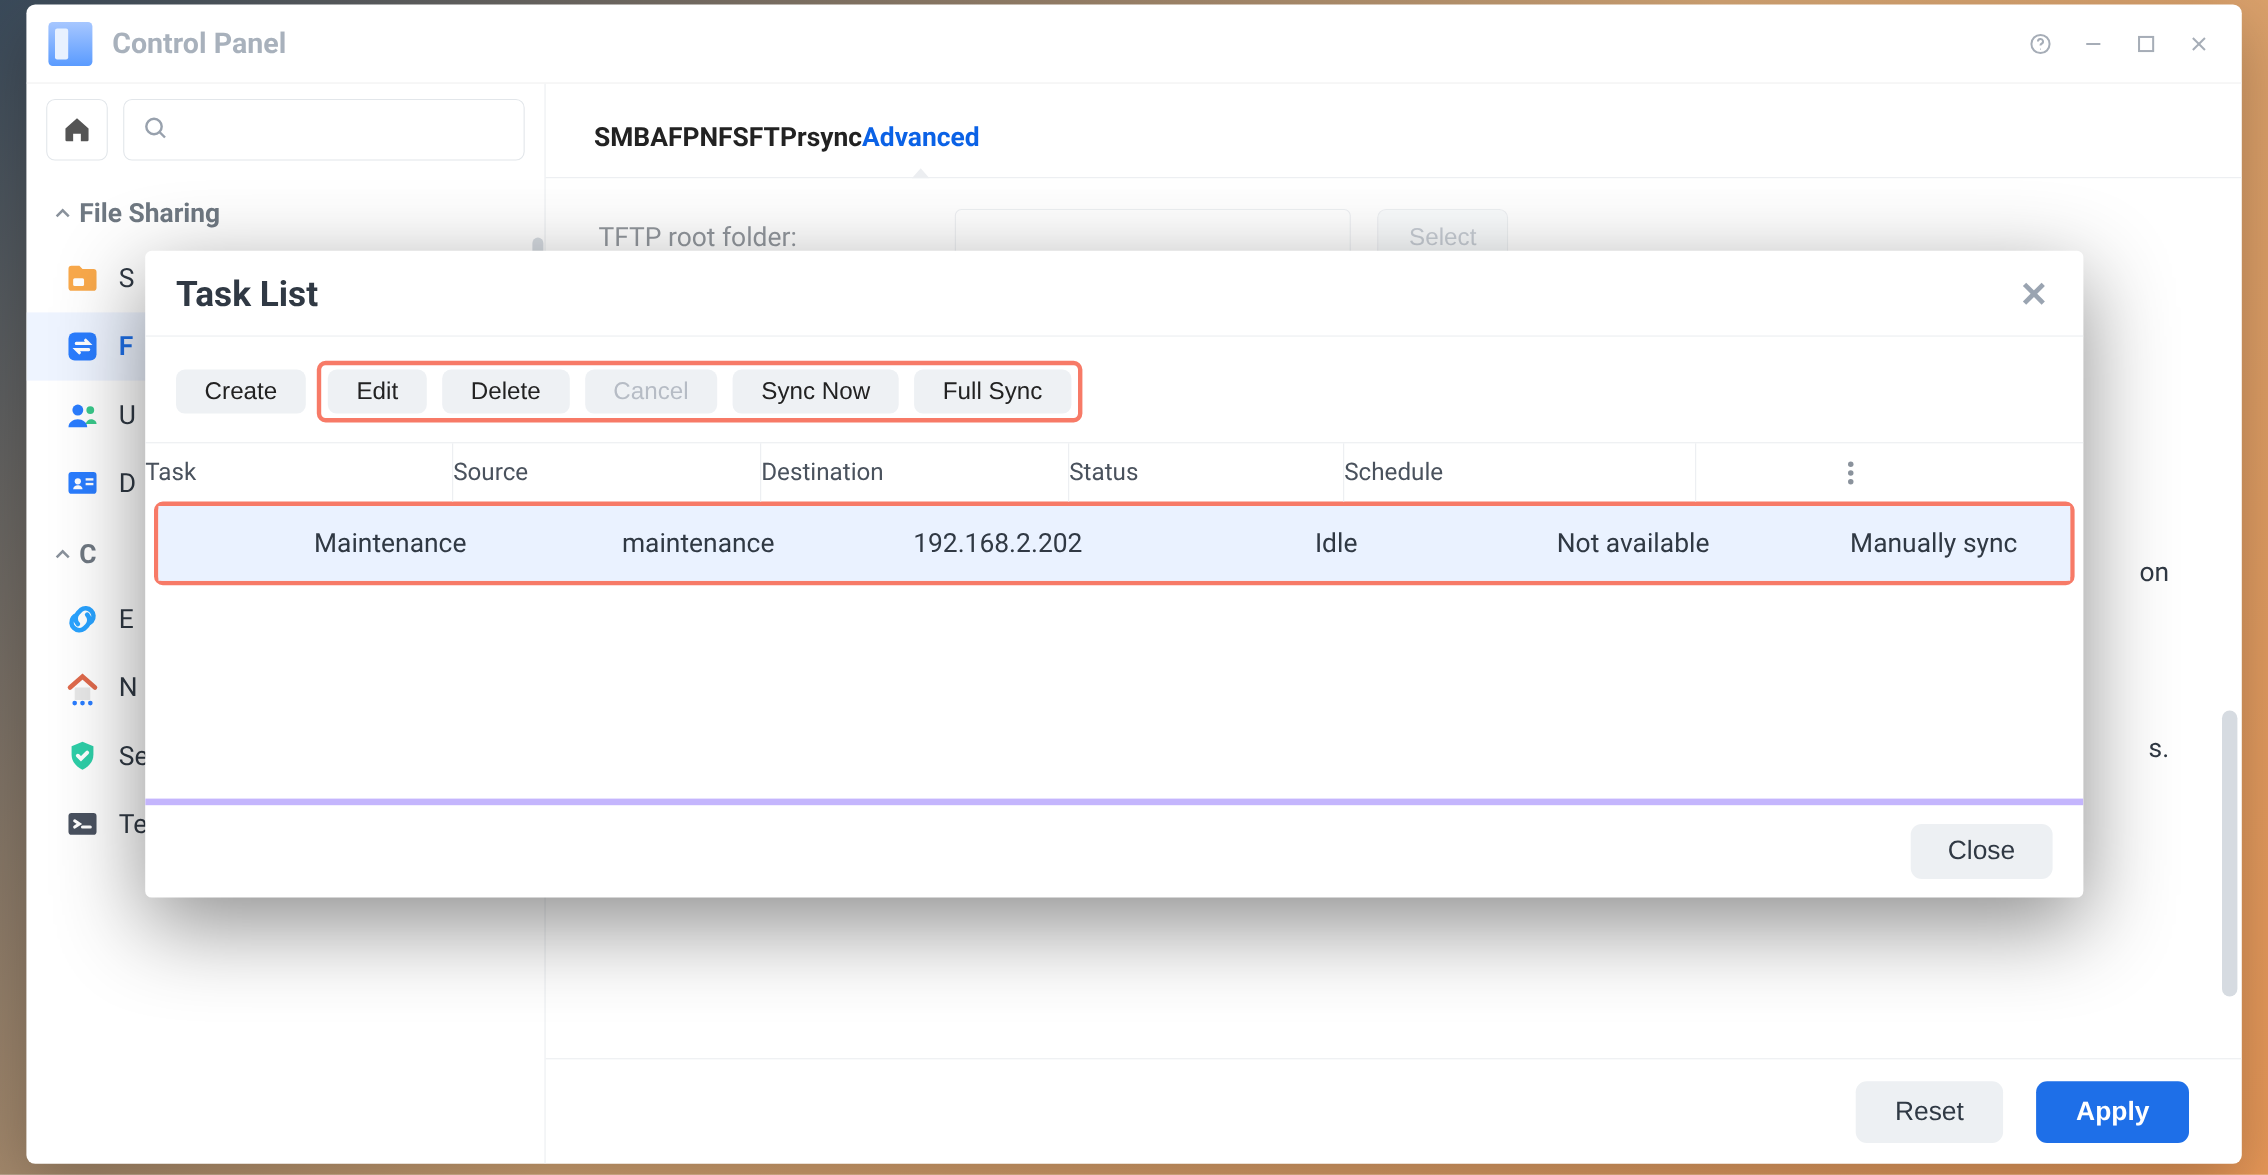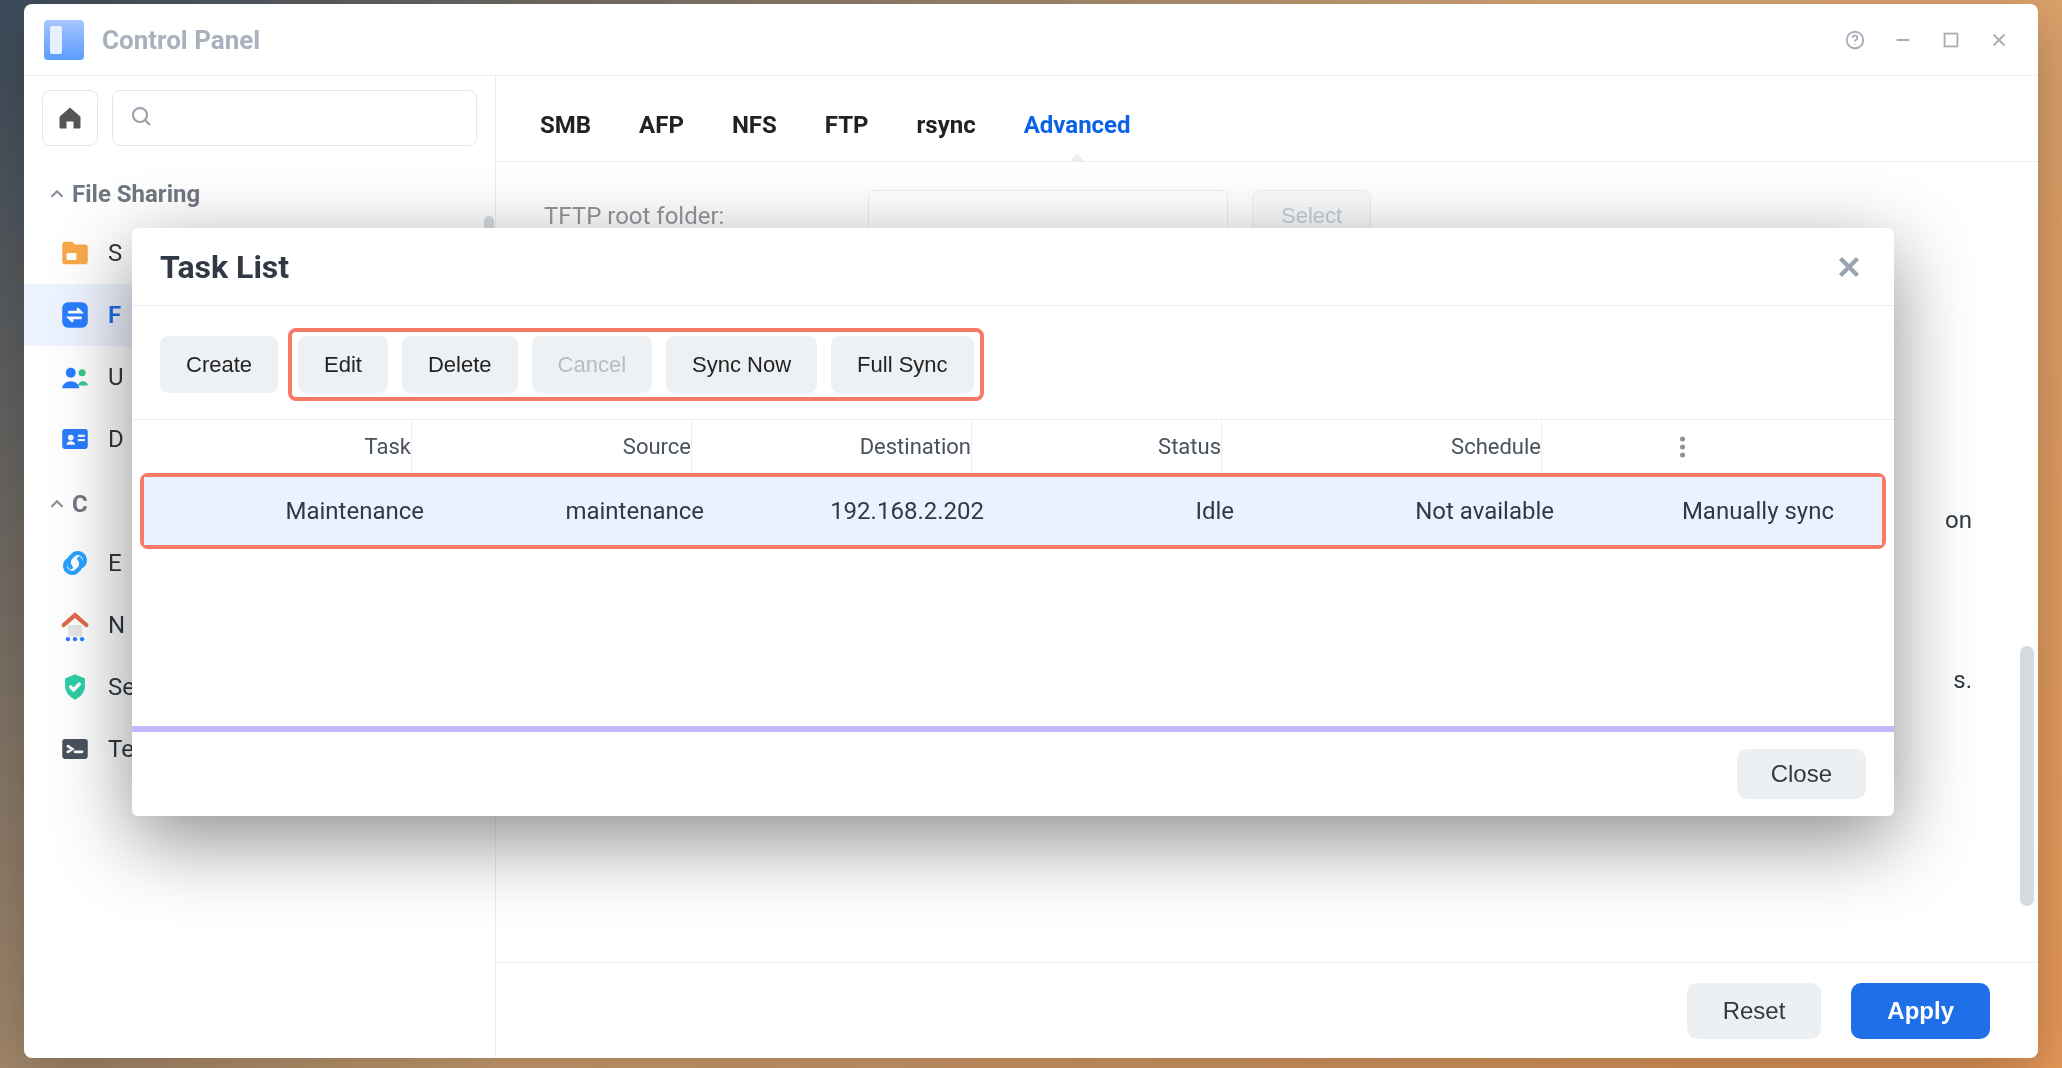--- a/index.html
+++ b/index.html
@@ -134,21 +134,20 @@
   }
 
   
   .main {
     flex:1; display:flex; flex-direction:column;
     position:relative;
   }
   .tabbar {
     display:flex; align-items:flex-end;
     padding: 26px 44px 0 44px;
-    gap: 48px;
     font-size:24px; font-weight:700; color:#222;
     border-bottom: 1px solid #eceef1;
     height: 86px;
   }
   .tab {
     padding-bottom: 22px; cursor:pointer;
     position:relative;
   }
   .tab.active { color:#0b62e6; }
   .tab.active::after {
@@ -234,21 +233,21 @@
     display:flex; align-items:center; justify-content:center;
   }
   .dlg-close svg { width:100%; height:100%; stroke:currentColor; stroke-width:3; fill:none; }
 
   .dlg-toolbar {
     padding: 22px 28px 18px 28px;
     display:flex; align-items:center;
     gap: 4px;
   }
   .tb-btn {
-    height:57px; padding:0 26px;
+    height:40px; padding:0 26px;
     border:none; border-radius:8px;
     background:#eef1f4; color:#222; font-size:22px; cursor:pointer;
   }
   .tb-btn.disabled { color:#b6bcc5; cursor:default; }
 
   .hl-box {
     border:4px solid #f77a67; border-radius:8px;
     padding:4px 6px;
     display:flex; gap:14px; margin-left:6px;
   }
@@ -258,21 +257,21 @@
     border-top:1px solid #eceef1;
   }
   .thead-row, .trow {
     display:grid;
     grid-template-columns: 280px 280px 280px 250px 320px 280px 60px;
     align-items:center;
   }
   .th {
     font-size:22px; color:#4a525d;
     padding:14px 0;
-    text-align:right;
+    text-align:left;
     border-right:1px solid #eceef1;
     position:relative;
   }
   .th:last-child { border-right:none; }
   .th .more {
     position:absolute; right:50%; top:50%; transform:translate(50%,-50%);
     width:18px;
   }
   .th .more span { display:block; width:5px; height:5px; background:#8a929c; border-radius:50%; margin:3px auto; }
 

